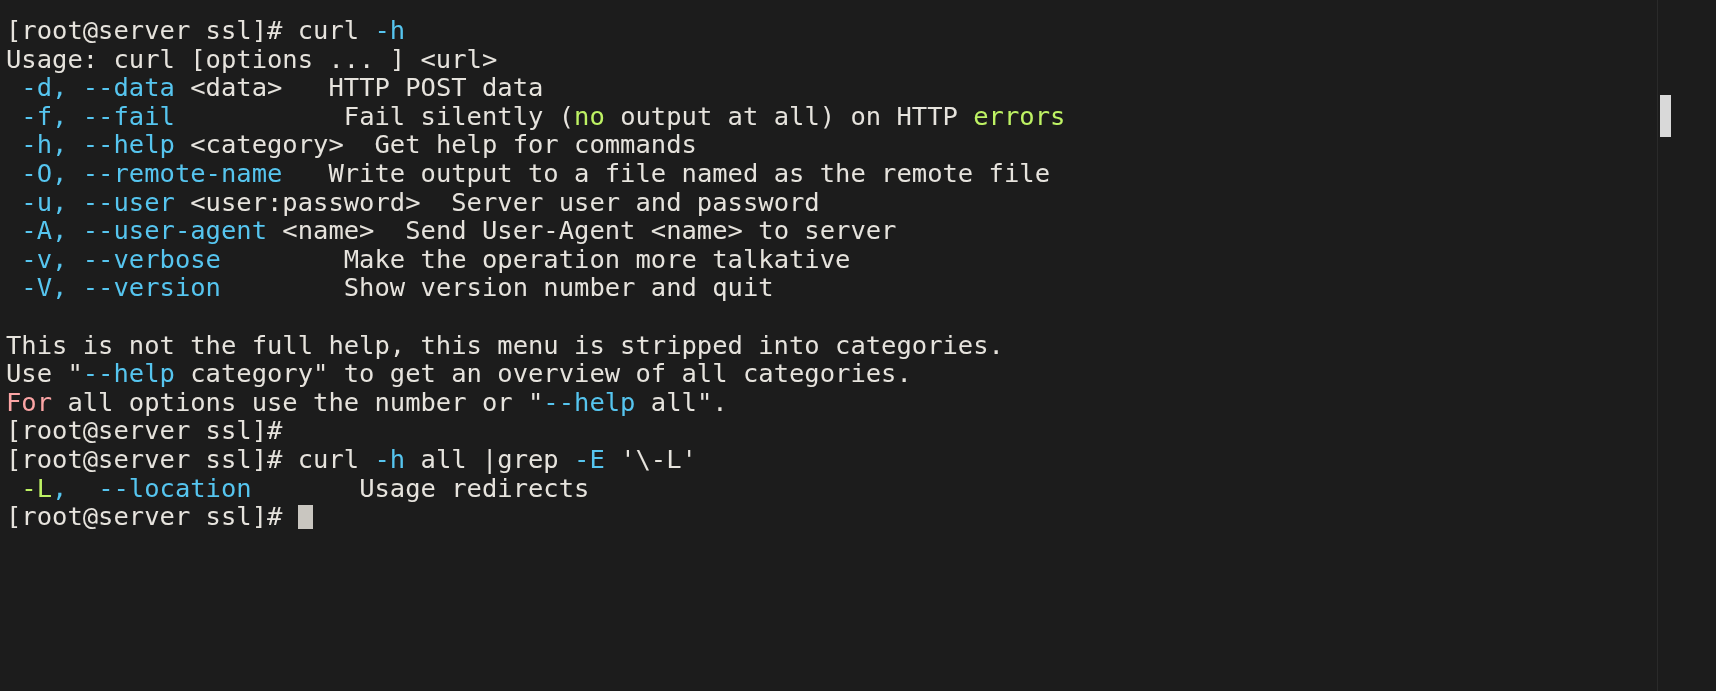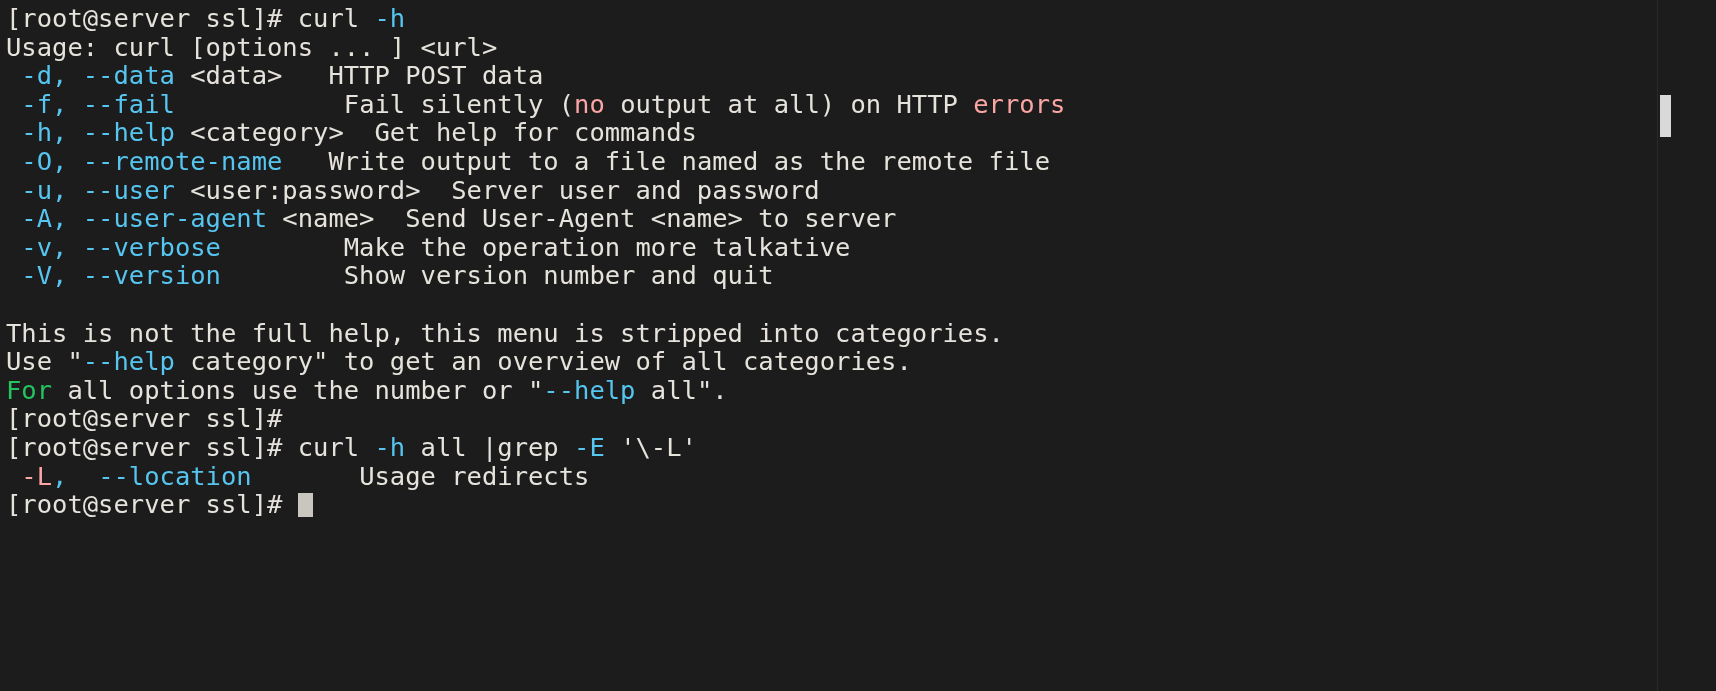--- a/index.html
+++ b/index.html
@@ -14,36 +14,36 @@
   #terminal {
     position: relative;
     width: 1672px;
     height: 691px;
     background: #1c1c1c;
     font-family: "DejaVu Sans Mono", "Liberation Mono", monospace;
     font-size: 25.5px;
     line-height: 28.6px;
     color: #e6e3dd;
     box-sizing: border-box;
-    padding: 4px 0 0 6px;
+    padding: 16px 0 0 6px;
     overflow: hidden;
     letter-spacing: 0px;
   }
   .line {
     white-space: pre;
     height: 28.6px;
     display: block;
   }
   .blank { height: 28.6px; }
 
   
   .c-default { color: #e6e3dd; }
   .c-cyan    { color: #56c5ef; }
-  .c-red     { color: #fca5a5; }
-  .c-magenta { color: #22c55e; }
+  .c-red     { color: #bef264; }
+  .c-magenta { color: #fca5a5; }
 
   
   .cursor {
     display: inline-block;
     width: 15px;
     height: 24px;
     background: #c9c6c0;
     vertical-align: -4px;
   }
 

